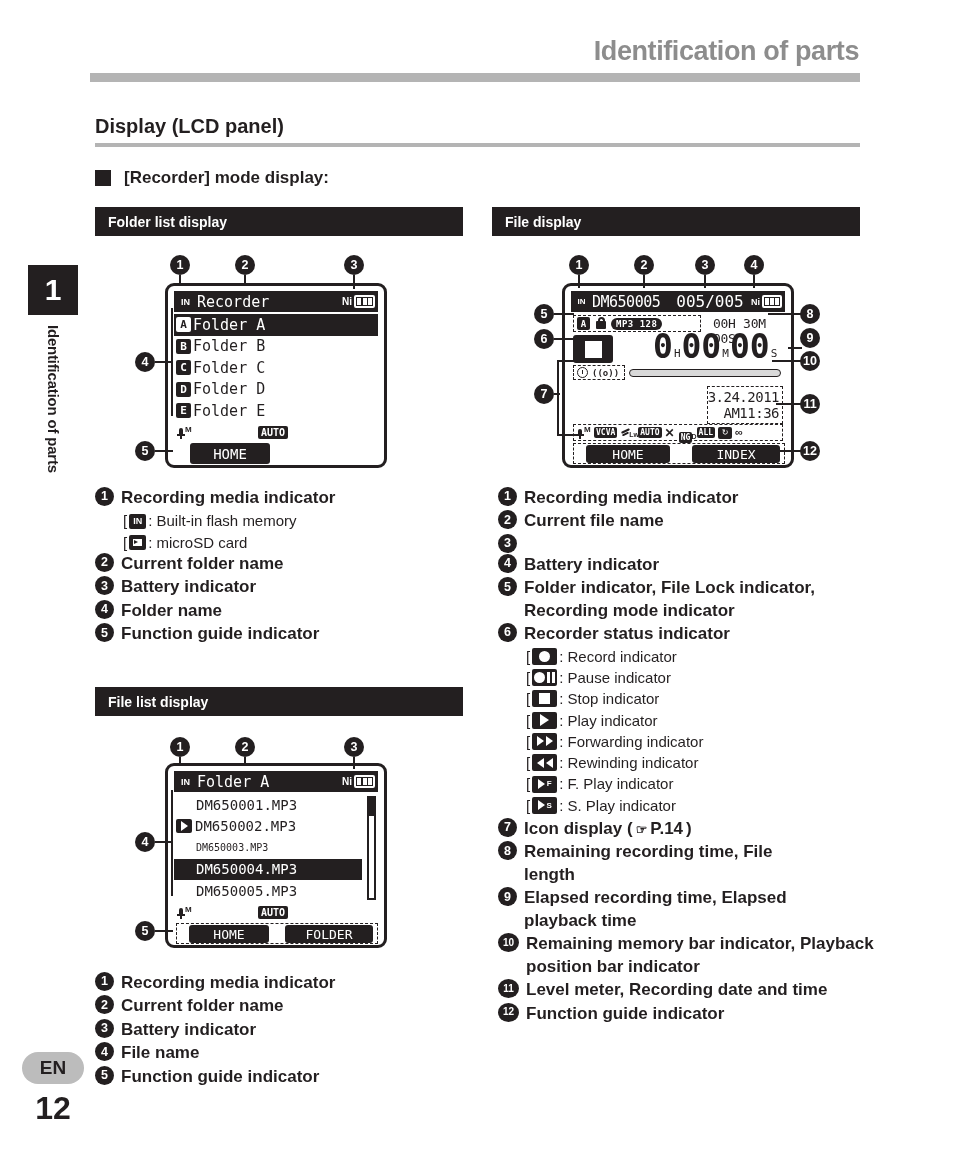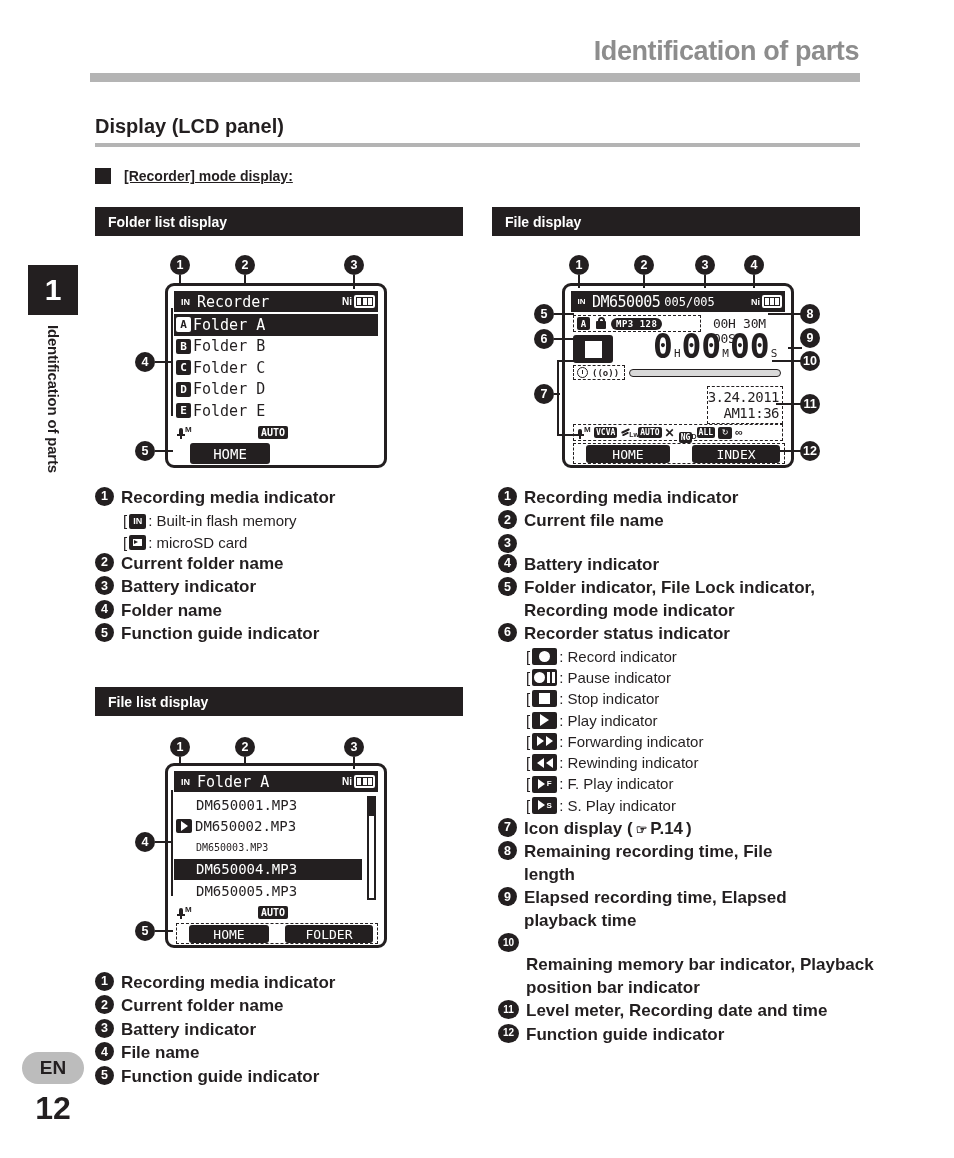--- a/index.html
+++ b/index.html
@@ -63,21 +63,21 @@
   }
   .section-rule {
     position: absolute; left: 95px; top: 143px; width: 765px; height: 4px;
     background: #b4b4b4;
   }
   .mode-line {
     position: absolute; left: 95px; top: 168px;
     display: flex; align-items: center; gap: 13px;
   }
   .mode-square { width: 16px; height: 16px; background: #231f20; }
-  .mode-text { font-size: 14px; font-weight: bold; text-decoration: underline; }
+  .mode-text { font-size: 17px; font-weight: bold; }
 
   
   .capbar {
     position: absolute; height: 29px; background: #231f20;
     color: #ffffff; font-size: 14px; font-weight: bold;
     display: flex; align-items: center; padding-left: 13px;
   }
 
   
   .bullet {
@@ -417,21 +417,21 @@
 <div class="call" style="left:800px; top:394px;">11</div>
 <div class="leader" style="left:776px; top:403px; width:26px; height:2px;"></div>
 <div class="call" style="left:800px; top:441px;">12</div>
 <div class="leader" style="left:776px; top:450px; width:26px; height:2px;"></div>
 
 <div class="lcd" style="left:562px; top:283px; width:232px; height:185px;">
 
   <div class="lcdbar" style="left:6px; top:5px; width:214px; height:21px;">
     <span class="media-in" style="margin-left:3px; width:15px; height:14px; font-size:8px;">IN</span>
     <span class="px" style="font-size:15px; margin-left:3px; letter-spacing:-0.5px;">DM650005</span>
-    <span class="px" style="font-size:12px; margin-left:4px;">005/005</span>
+    <span class="px" style="font-size:16px; margin-left:16px;">005/005</span>
     <span style="margin-left:auto; display:flex; align-items:center; gap:2px; margin-right:3px;">
       <span style="font-size:9px; font-weight:bold; font-family:'Liberation Sans',sans-serif;">Ni</span>
       <span style="display:inline-flex; align-items:center; width:20px; height:13px; border:2px solid #fff; border-radius:2px; padding:1px; gap:1.5px;">
         <i style="display:block;width:3.5px;height:100%;background:#fff;"></i>
         <i style="display:block;width:3.5px;height:100%;background:#fff;"></i>
         <i style="display:block;width:3.5px;height:100%;background:#fff;"></i>
       </span>
     </span>
   </div>
 
@@ -607,21 +607,21 @@
   <div class="row">
     <span class="bullet big">8</span>
     <span class="txt" style="max-width:290px;">Remaining recording time, File length</span>
   </div>
   <div class="row">
     <span class="bullet big">9</span>
     <span class="txt" style="max-width:300px;">Elapsed recording time, Elapsed playback time</span>
   </div>
   <div class="row">
     <span class="bullet wide" style="font-size:10px;">10</span>
-    <span class="txt" style="max-width:350px;margin-top:21px;">Remaining memory bar indicator, Playback position bar indicator</span>
+    <span class="txt" style="max-width:350px;">Remaining memory bar indicator, Playback position bar indicator</span>
   </div>
   <div class="row">
     <span class="bullet wide" style="font-size:10px;">11</span>
     <span class="txt">Level meter, Recording date and time</span>
   </div>
   <div class="row">
     <span class="bullet wide" style="font-size:10px;">12</span>
     <span class="txt">Function guide indicator</span>
   </div>
 </div>

